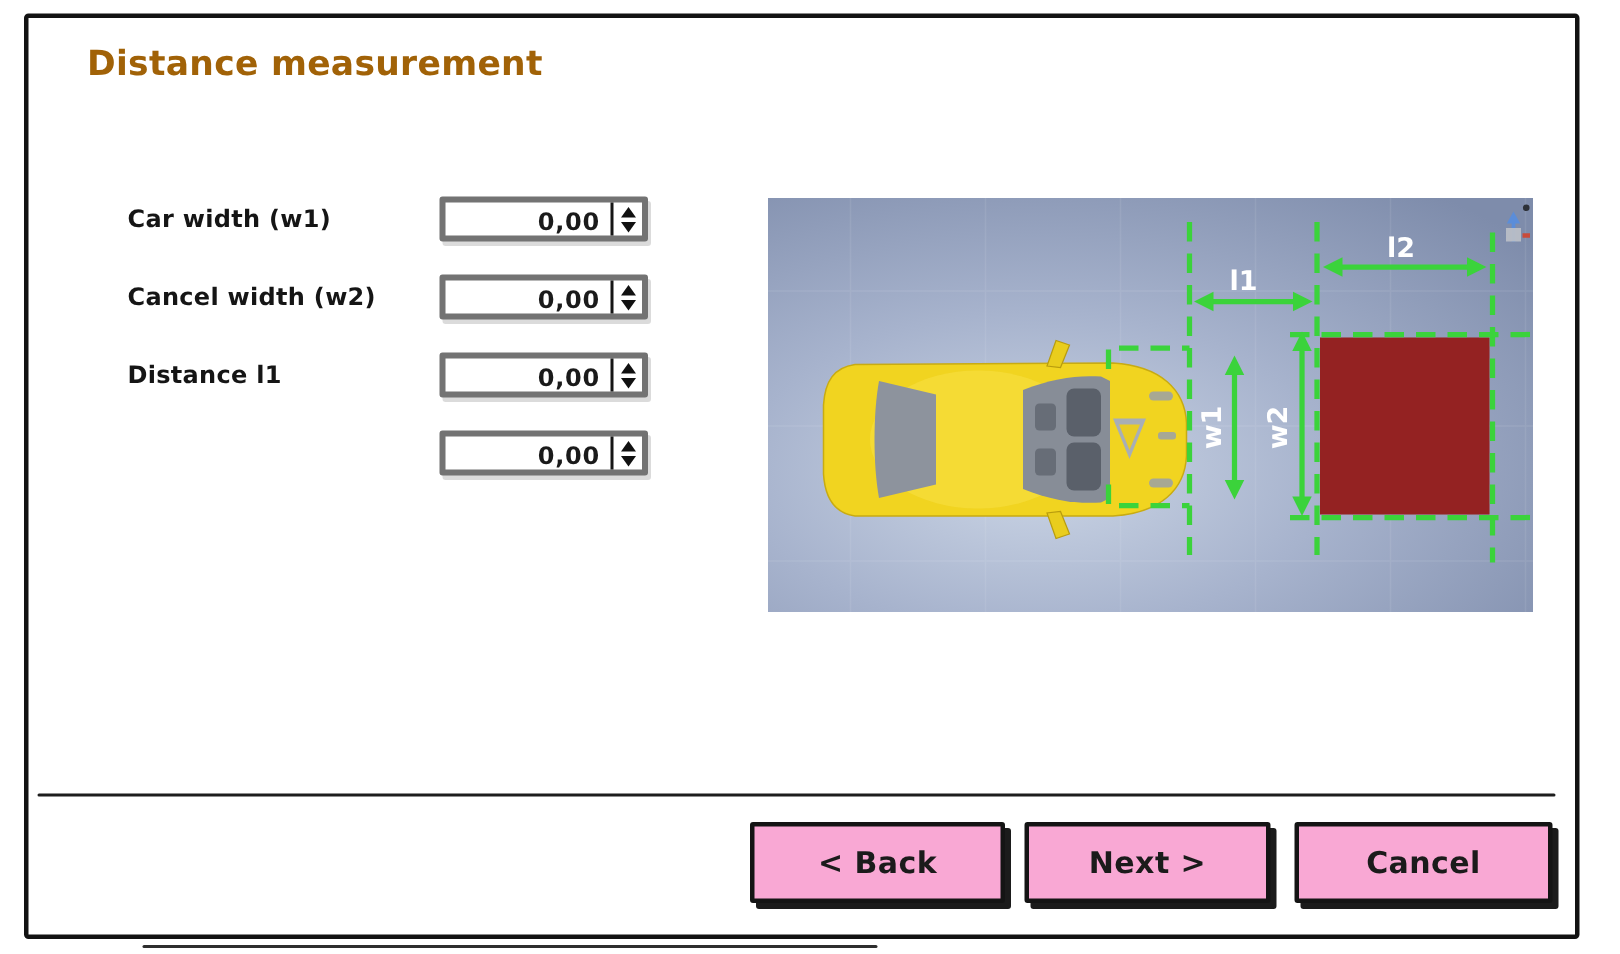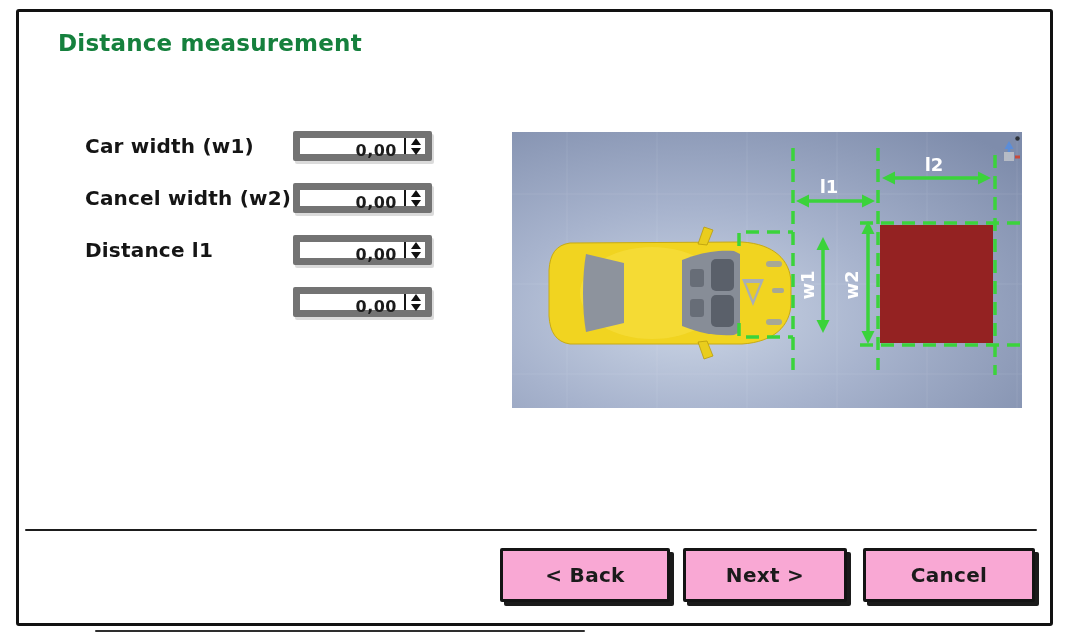--- a/index.html
+++ b/index.html
@@ -8,32 +8,32 @@
 
   .stage { position:relative; width:1080px; height:636px; background:#fff; overflow:hidden; }
 
   .dialog {
     position:absolute; left:16px; top:9px; width:1037px; height:617px;
     background:#fff; border:3px solid #121212; border-radius:3px;
   }
 
   .dialog-title {
     position:absolute; left:39px; top:18px;
-    font-size:23px; font-weight:800; letter-spacing:.2px; color:#15803d;
+    font-size:23px; font-weight:800; letter-spacing:.2px; color:#a16207;
   }
 
   .form-row { position:absolute; left:66px; height:30px; width:360px; }
   .form-row .field-label {
     position:absolute; left:0; top:0; line-height:30px;
-    font-size:20px; font-weight:700; color:#151515; letter-spacing:.2px;
+    font-size:16px; font-weight:700; color:#151515; letter-spacing:.2px;
     white-space:nowrap;
   }
   .spinner {
     position:absolute; left:208px; top:0; width:139px; height:30px;
-    background:#fff; border:7px solid #737373; border-radius:2px;
+    background:#fff; border:4px solid #737373; border-radius:2px;
     box-shadow:2px 3px 0 rgba(0,0,0,.14);
     display:flex; align-items:stretch;
   }
   .spinner-value {
     flex:1; text-align:right; padding-right:7px; line-height:26px;
     font-size:16px; font-weight:700; color:#1a1a1a; letter-spacing:.5px;
   }
   .spinner-stepper {
     width:21px; border-left:2px solid #161616;
     display:flex; flex-direction:column; align-items:center; justify-content:center; gap:3px;

